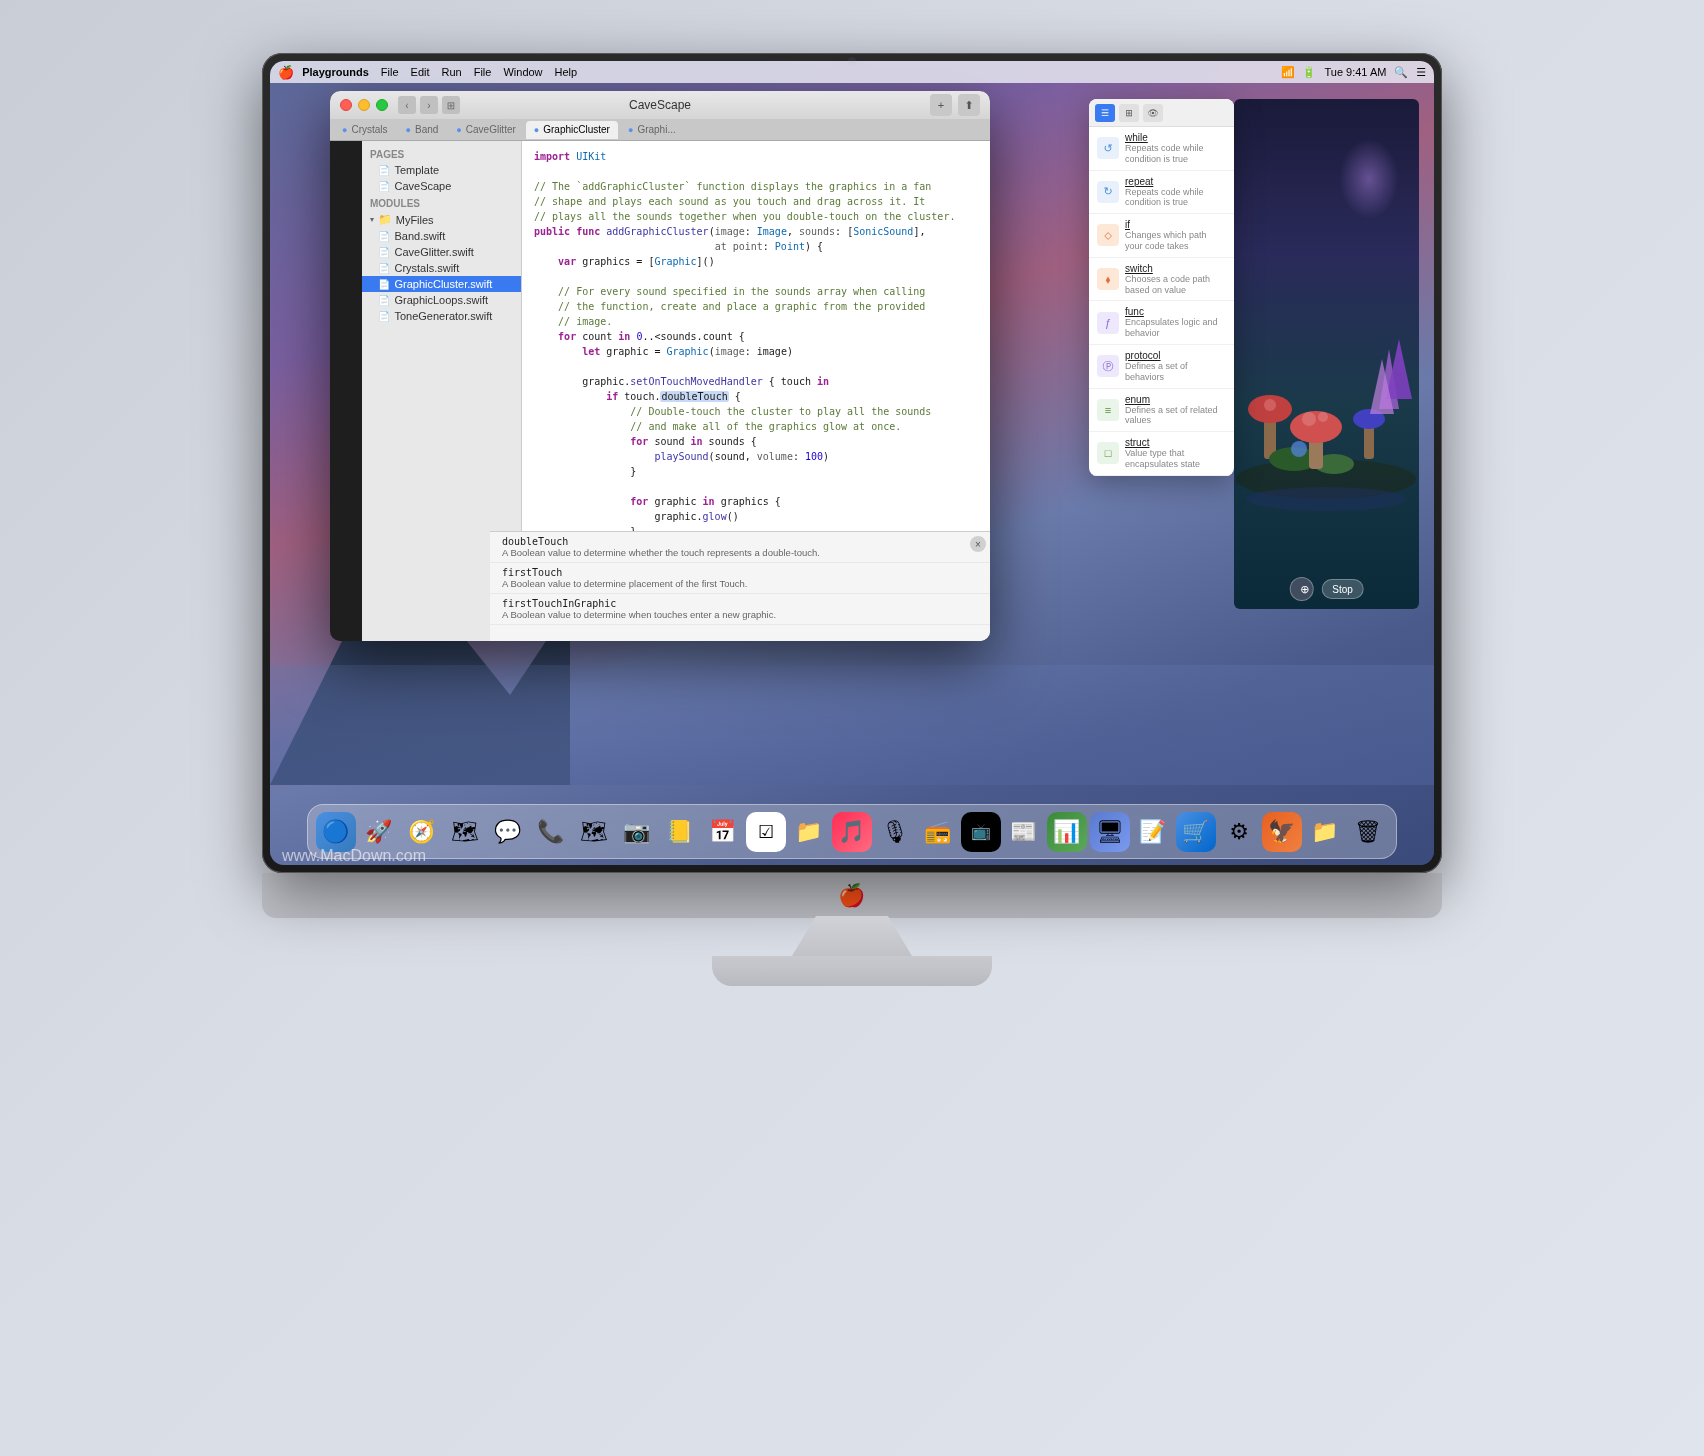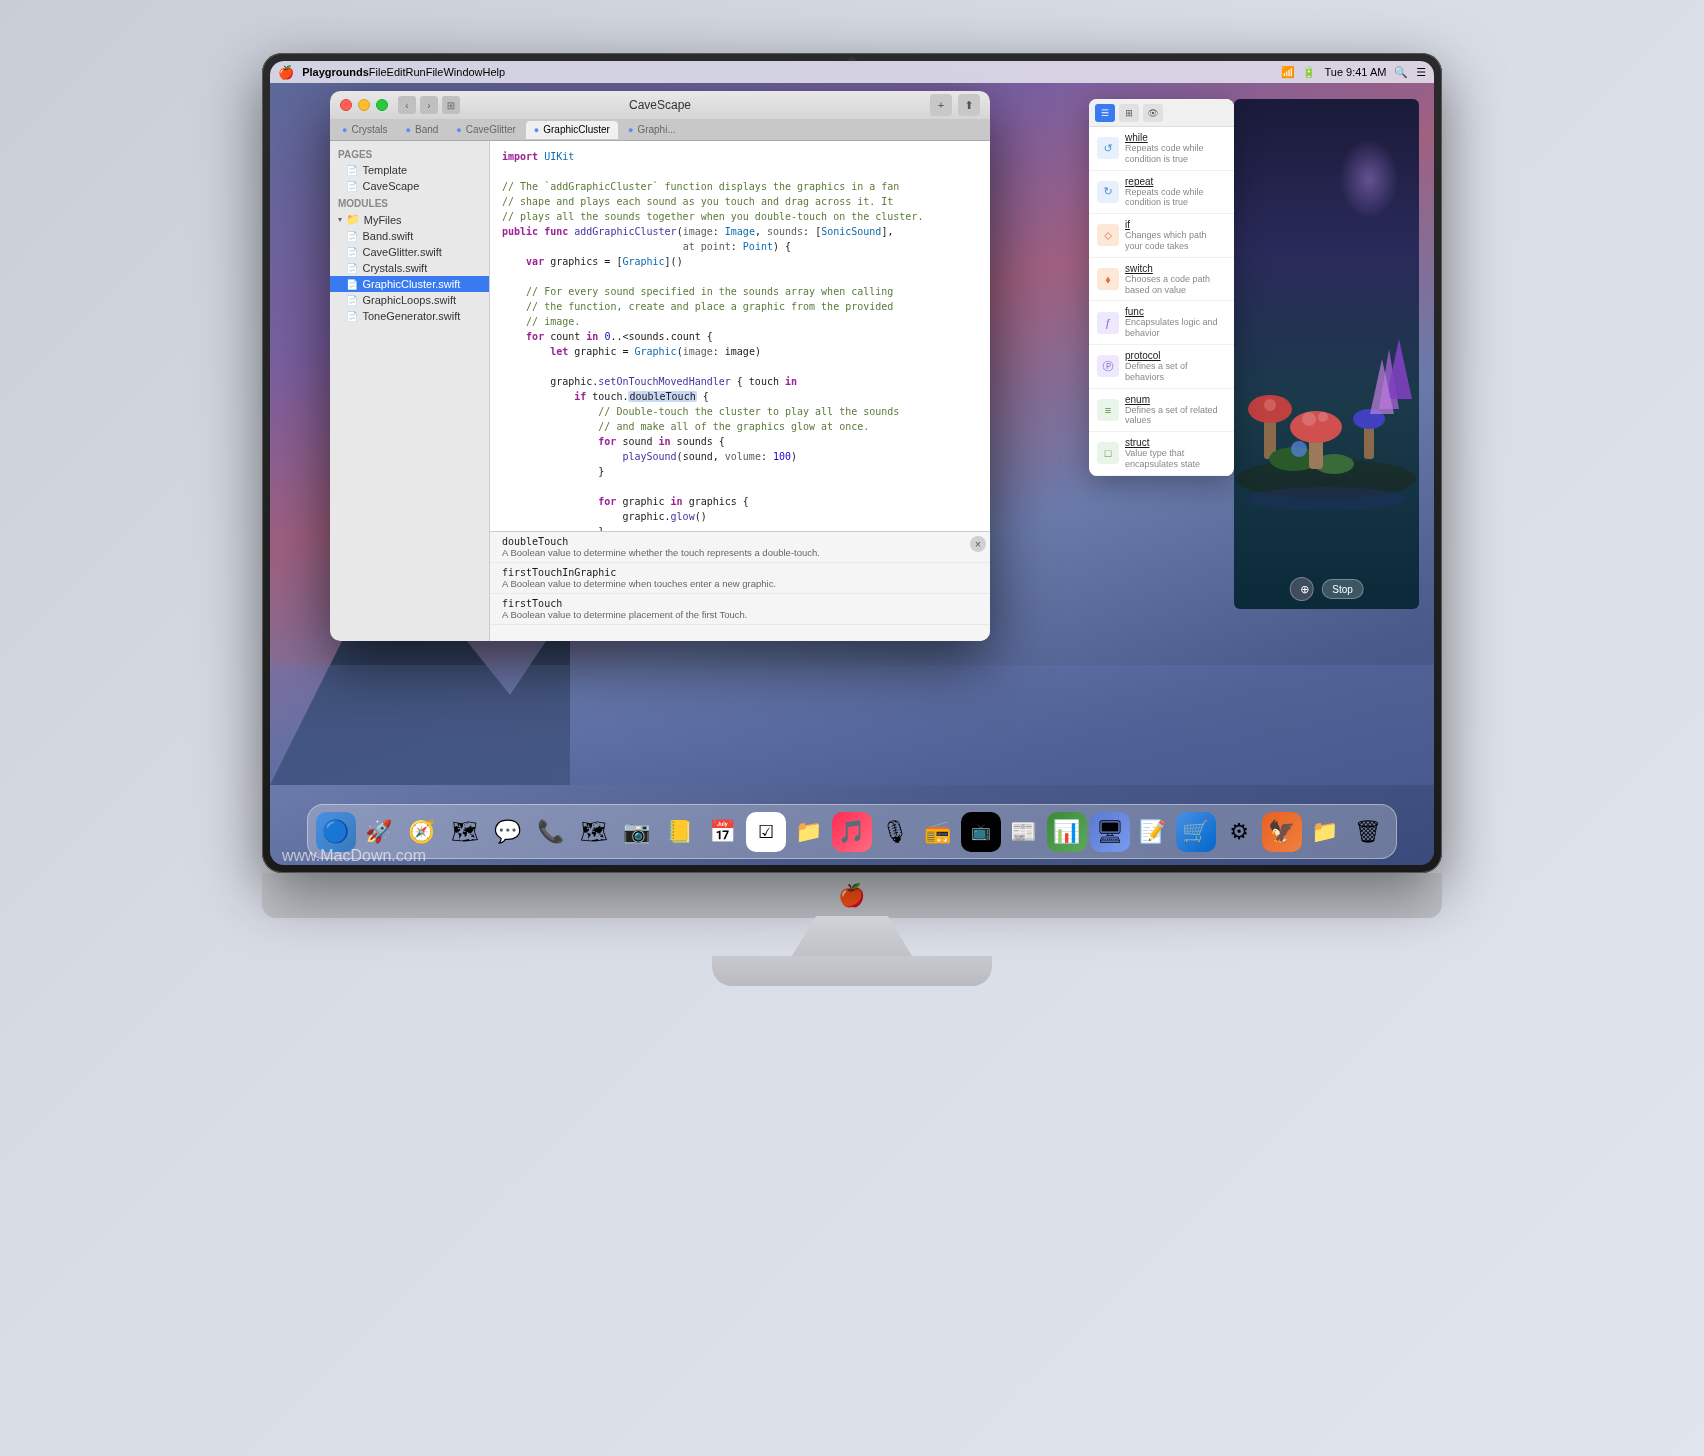--- a/index.html
+++ b/index.html
@@ -99,21 +99,21 @@
       color: #000;
     }
 
     .menubar-apple {
       margin-right: 8px;
       font-size: 13px;
     }
 
     .menubar-items {
       display: flex;
-      gap: 0;
+      gap: 12px;
       align-items: flex-end;
     }
 
     .menubar-app {
       font-weight: 600;
     }
 
     .menubar-right {
       margin-left: auto;
       display: flex;
@@ -261,20 +261,21 @@
 
     .tab-item.active {
       background: #f0f0f0;
       color: #000;
     }
 
     
     .window-body {
       display: flex;
       height: calc(100% - 50px);
+      padding-left: 32px;
     }
 
     
     .sidebar {
       width: 160px;
       background: #e8e8e8;
       border-right: 1px solid #ccc;
       overflow-y: auto;
       font-size: 11px;
       padding: 4px 0;
@@ -714,26 +715,26 @@
             </div>
 
             <div class="autocomplete-panel">
               <div class="autocomplete-close">×</div>
 
               <div class="autocomplete-item">
                 <div class="autocomplete-title">doubleTouch</div>
                 <div class="autocomplete-desc">A Boolean value to determine whether the touch represents a double-touch.</div>
               </div>
               <div class="autocomplete-item">
+                <div class="autocomplete-title">firstTouch</div>
+                <div class="autocomplete-desc">A Boolean value to determine placement of the first Touch.</div>
+              </div>
+              <div class="autocomplete-item">
                 <div class="autocomplete-title">firstTouchInGraphic</div>
                 <div class="autocomplete-desc">A Boolean value to determine when touches enter a new graphic.</div>
-              </div>
-              <div class="autocomplete-item">
-                <div class="autocomplete-title">firstTouch</div>
-                <div class="autocomplete-desc">A Boolean value to determine placement of the first Touch.</div>
               </div>
 
             </div>
 
           </div>
         </div>
 
         <div class="snippets-panel">
           <div class="snippets-toolbar">
             <div class="snippets-tb-btn active">☰</div>

